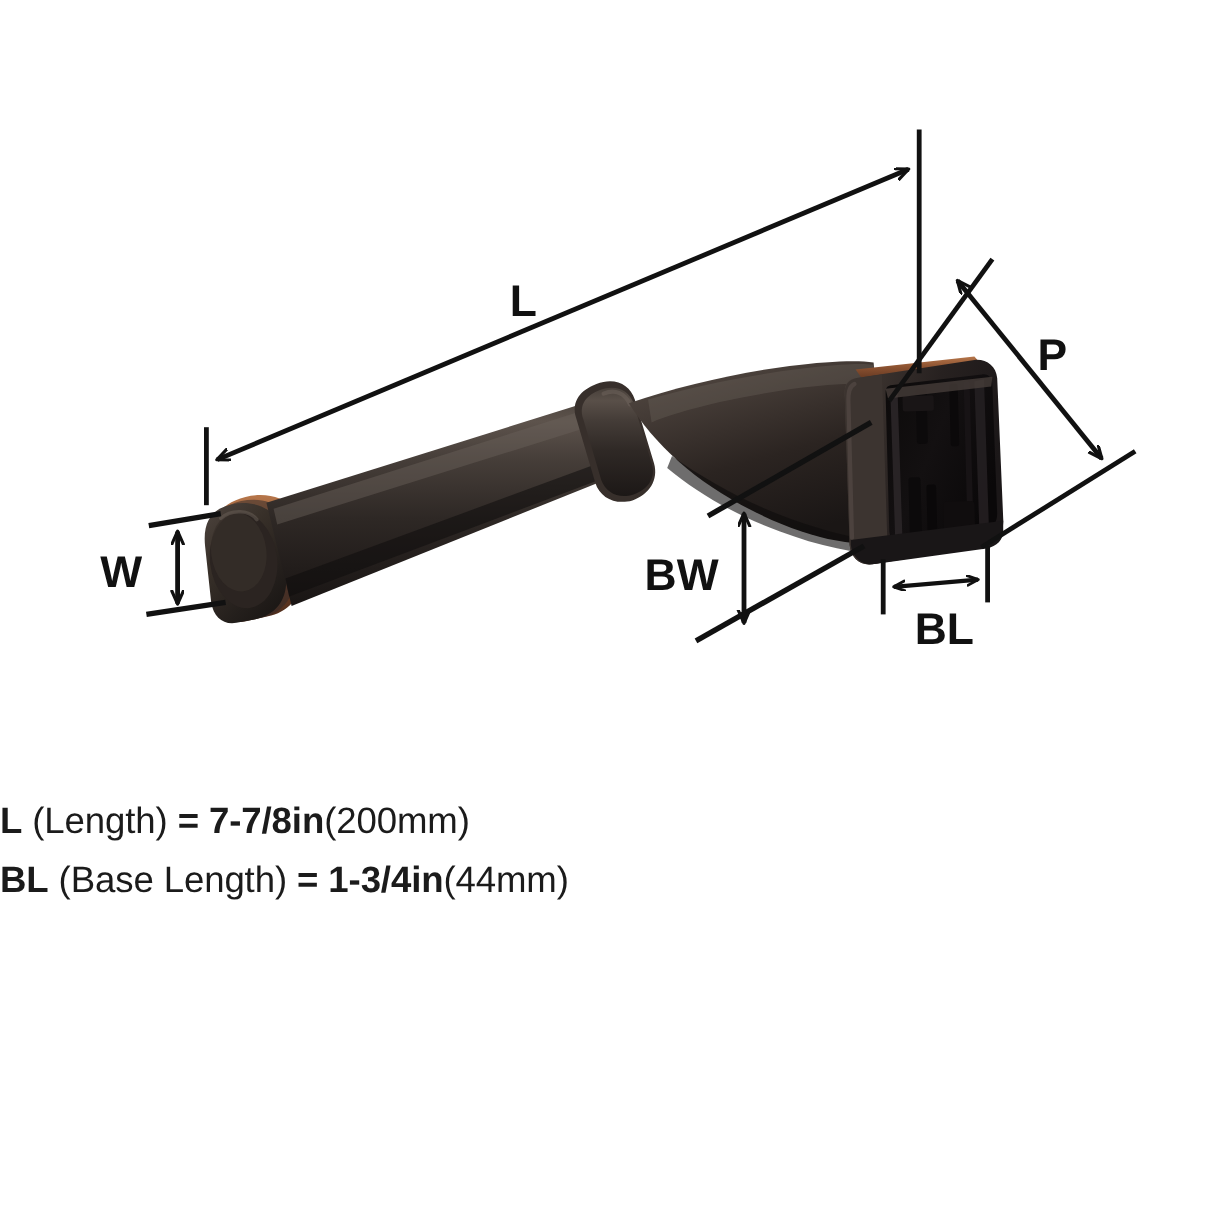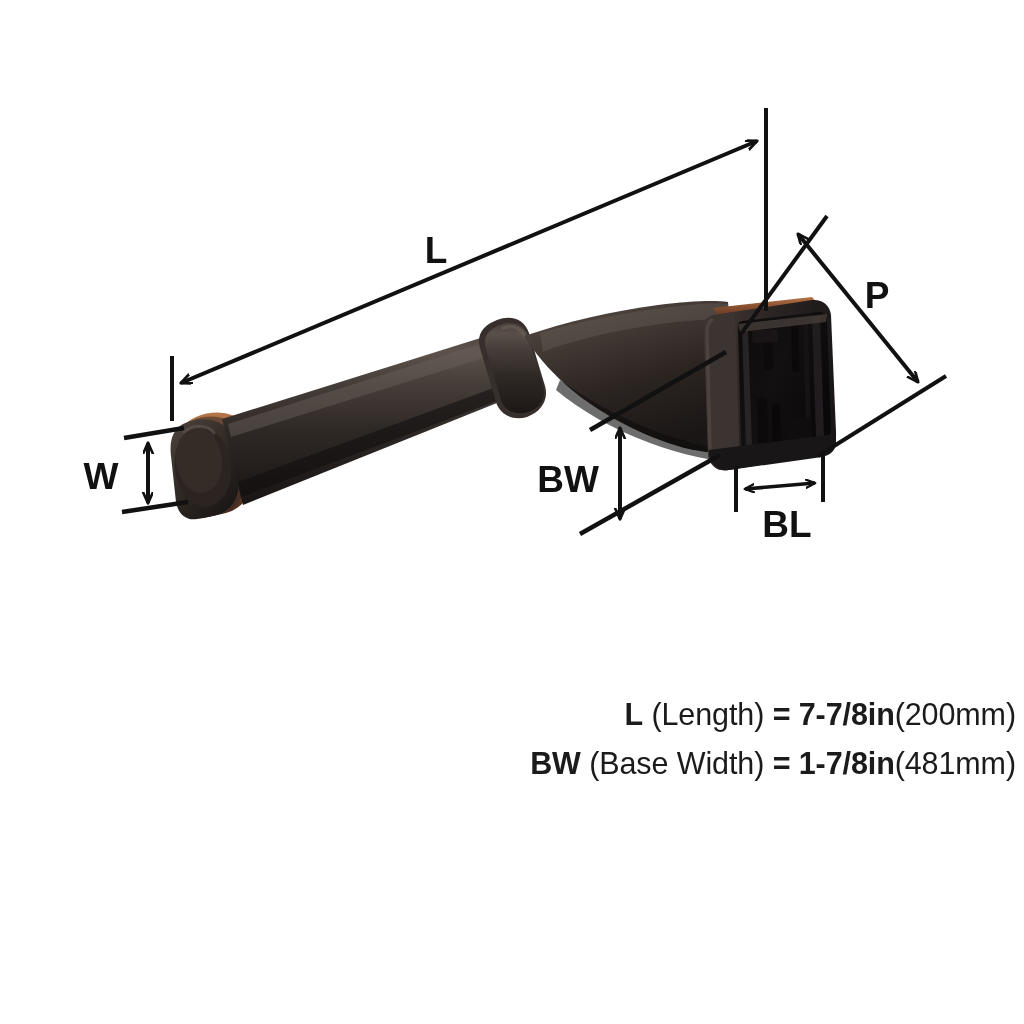--- a/index.html
+++ b/index.html
@@ -24,22 +24,21 @@
   #diagram-svg {
     position: absolute;
     left: 0; top: 0;
   }
   
   #spec-legend {
     position: absolute;
     left: 0;
     top: 660px;
     width: 1016px;
-    text-align: right;
-    margin-top: 30px;
+    text-align: left;
   }
   .spec-row {
     font-size: 30.5px;
     line-height: 49px;
     color: #1b1b1b;
     white-space: nowrap;
     letter-spacing: -0.1px;
   }
   .spec-code {
     font-weight: bold;
@@ -267,17 +266,17 @@
         <text x="787" y="537" font-family="Liberation Sans, sans-serif" font-size="37" font-weight="bold" fill="#111111" text-anchor="middle">BL</text>
       </g>
     </svg>
   </div>
 
   <div id="spec-legend">
     <div class="spec-row">
       <span class="spec-code">L</span> <span class="spec-name">(Length)</span> <span class="spec-eq">=</span> <span class="spec-imperial">7-7/8in</span><span class="spec-metric">(200mm)</span>
     </div>
     <div class="spec-row">
-      <span class="spec-code">BW</span> <span class="spec-name">(Base Width)</span> <span class="spec-eq">=</span> <span class="spec-imperial">1-7/8in</span><span class="spec-metric">(481mm)</span>
+      <span class="spec-code">BL</span> <span class="spec-name">(Base Length)</span> <span class="spec-eq">=</span> <span class="spec-imperial">1-3/4in</span><span class="spec-metric">(44mm)</span>
     </div>
   </div>
 
 </div>
 
 </body></html>

